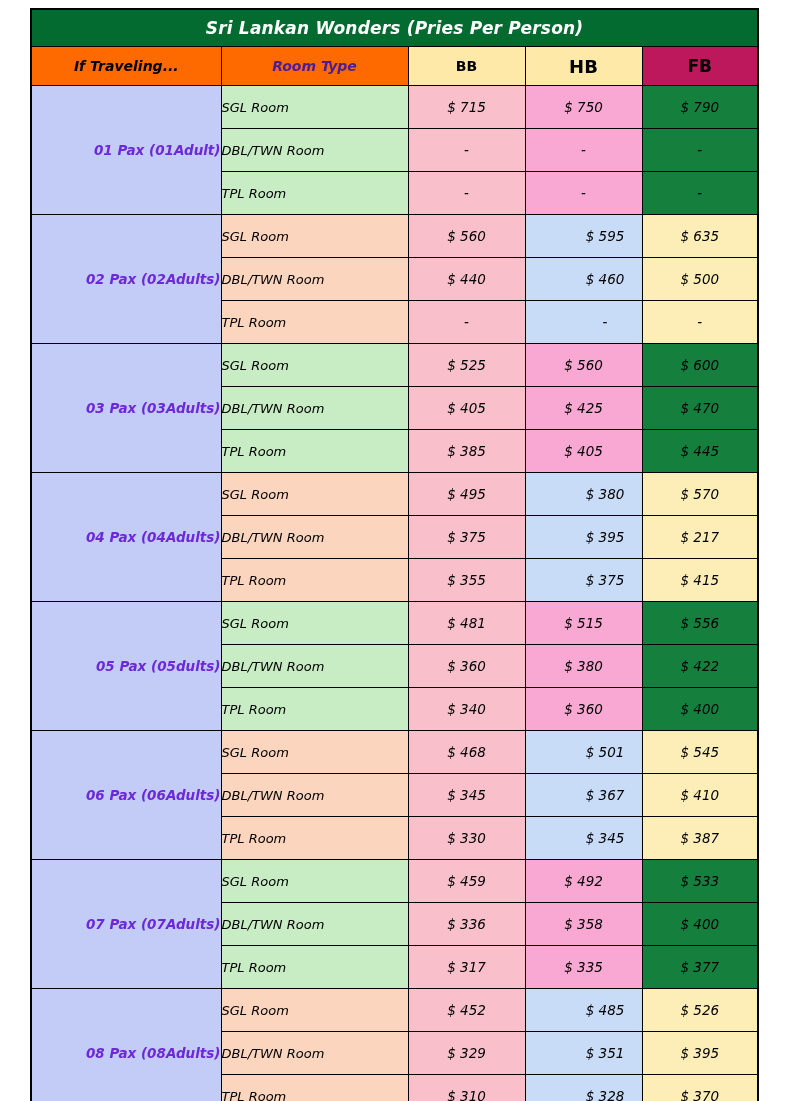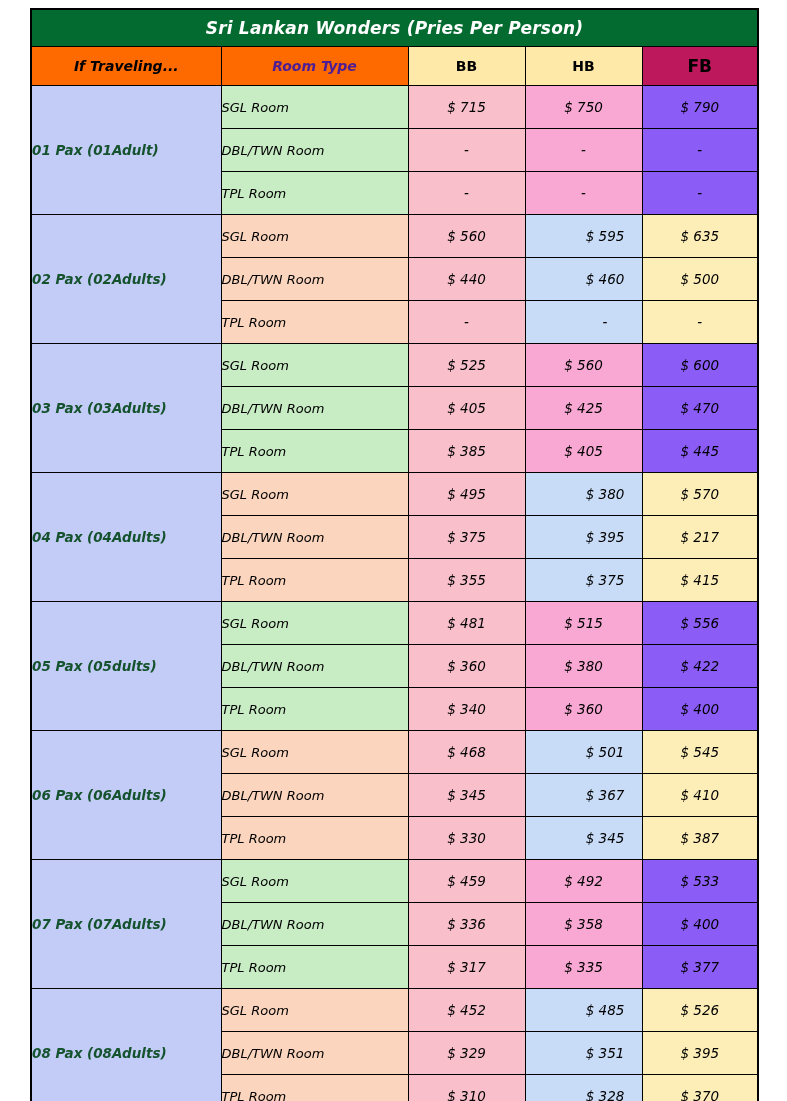--- a/index.html
+++ b/index.html
@@ -63,60 +63,60 @@
     color: #000000;
     font-weight: bold;
     font-size: 14px;
     text-align: center;
     height: 38px;
   }
   .hdr-hb {
     background: #ffe9a8;
     color: #000000;
     font-weight: bold;
-    font-size: 14px;
+    font-size: 18px;
     text-align: center;
     height: 38px;
   }
   .hdr-fb {
     background: #be185d;
     color: #000000;
     font-weight: bold;
     font-size: 17px;
     text-align: center;
     height: 38px;
   }
   .pax-cell {
     background: #c3cbf7;
-    color: #14532d;
+    color: #6d28d9;
     font-weight: bold;
     font-style: italic;
     font-size: 13.5px;
-    text-align: left;
+    text-align: right;
     vertical-align: middle;
   }
   .room-cell {
     color: #000000;
     font-style: italic;
     font-size: 13px;
     text-align: left;
     padding-left: 10px;
     height: 42px;
   }
   .price-cell {
     color: #000000;
     font-style: italic;
     font-size: 13.5px;
     text-align: center;
     height: 42px;
   }
   .grp-green .room-cell { background: #c8edc4; }
   .grp-green .bb { background: #f9c0cc; }
   .grp-green .hb { background: #f9a8d4; }
-  .grp-green .fb { background: #8b5cf6; }
+  .grp-green .fb { background: #15803d; }
   .grp-peach .room-cell { background: #fbd5bd; }
   .grp-peach .bb { background: #f9c0cc; }
   .grp-peach .hb { background: #c8dcf8; padding-left: 43px; }
   .grp-peach .fb { background: #fdeeb8; }
   col.c-pax { width: 190px; }
   col.c-room { width: 187px; }
   col.c-bb { width: 117px; }
   col.c-hb { width: 117px; }
   col.c-fb { width: 116px; }
 </style>

